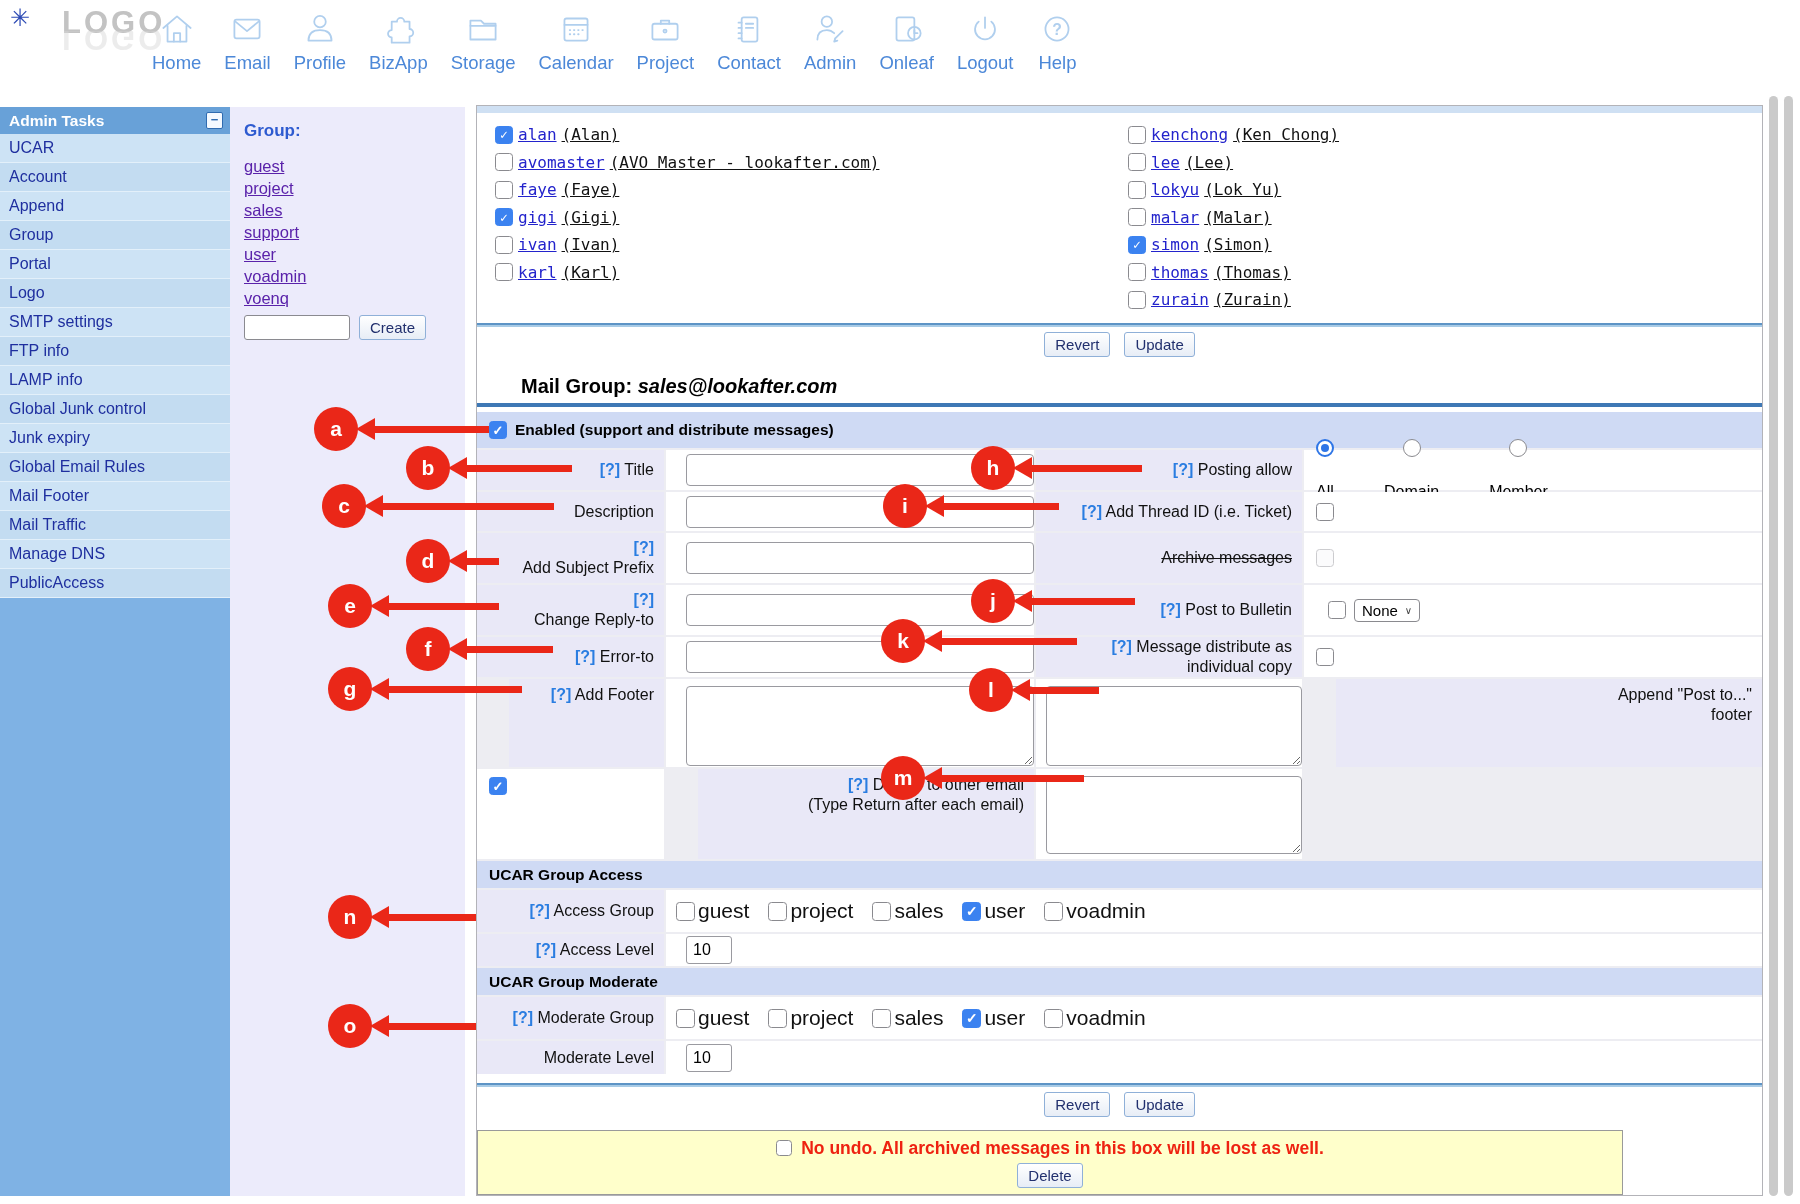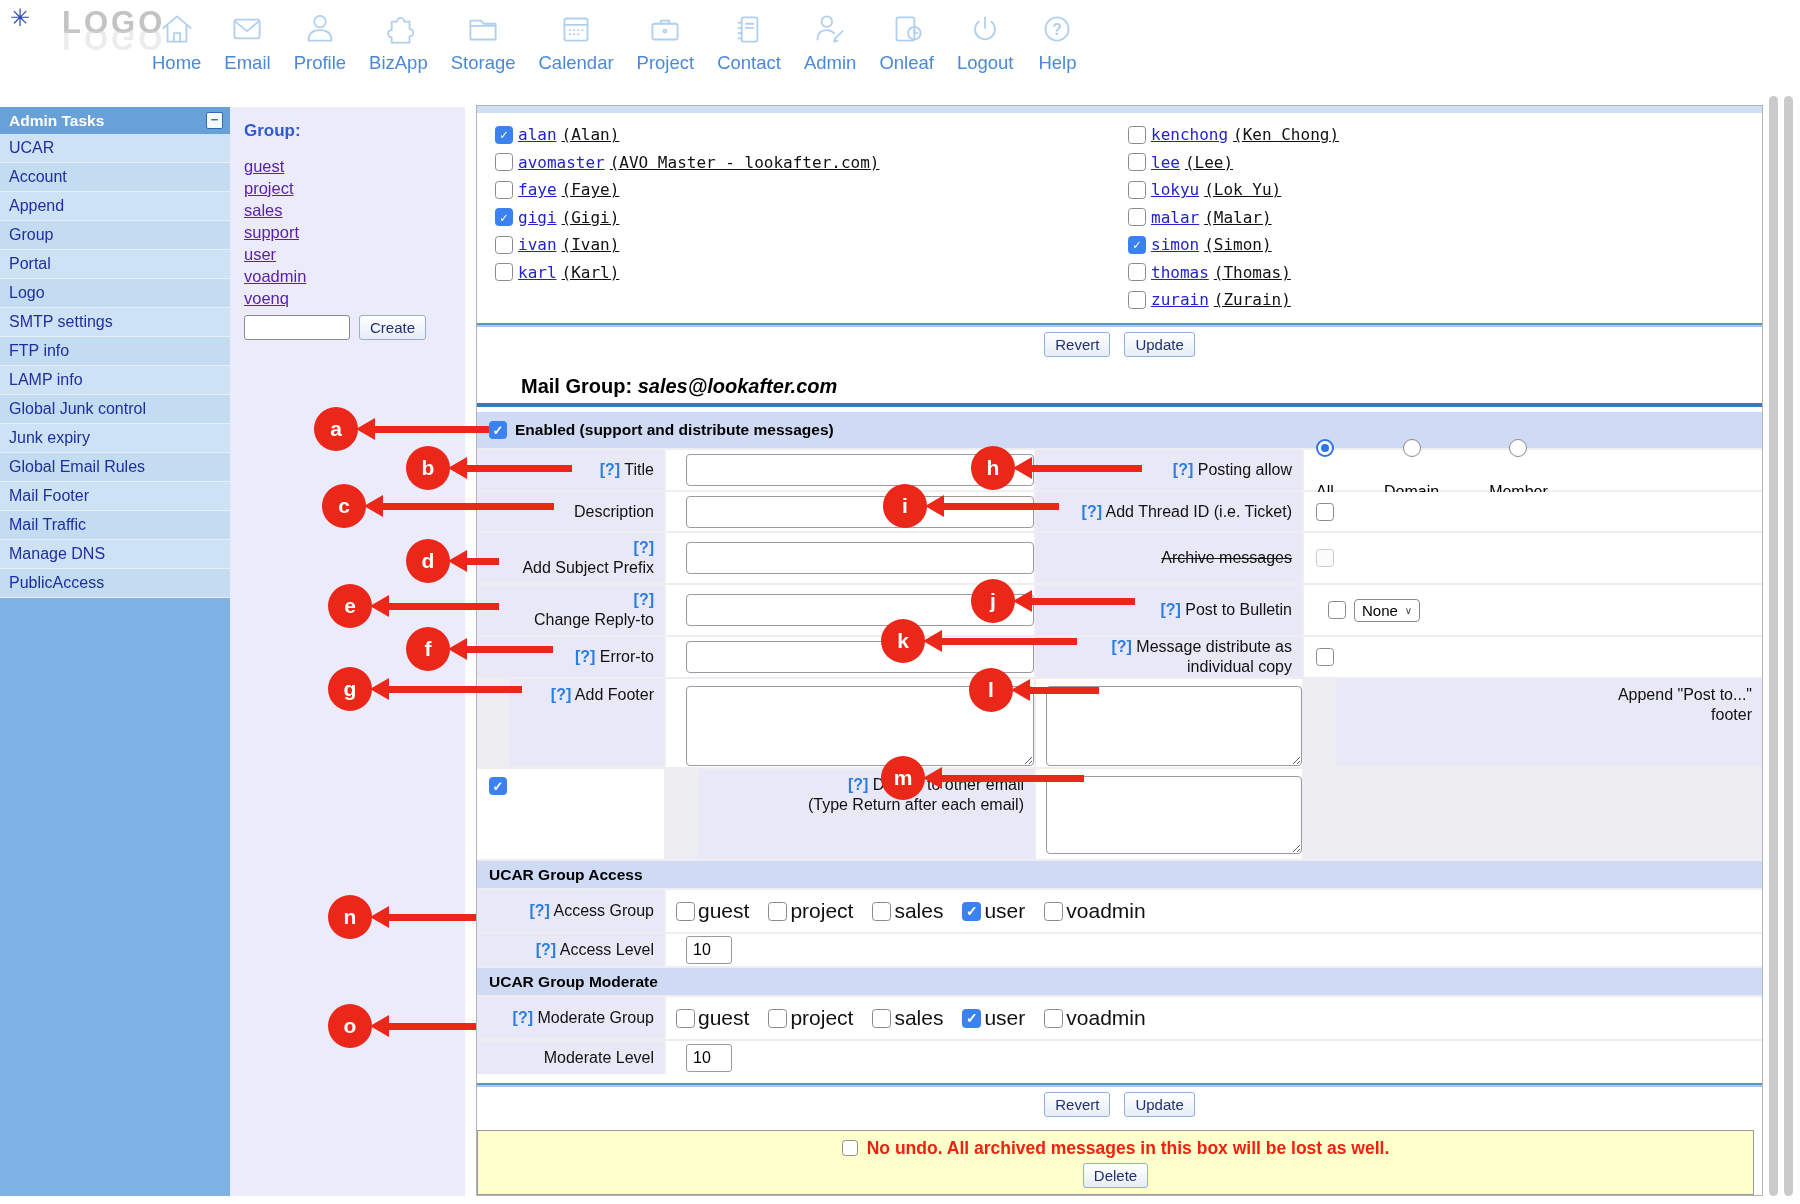--- a/index.html
+++ b/index.html
@@ -99,21 +99,21 @@
          display:inline-flex; align-items:center; justify-content:center; flex:none; }
   .bcb.checked { background:#3b82f0; border-color:#3b82f0; }
   .bcb.checked::after { content:"✓"; color:#fff; font-size:14px; font-weight:bold; }
   .blab { font-size:21px; color:#111; }
 
   .botdivider { position:absolute; left:0; top:977px; width:100%; height:4px;
                 border-top:2px solid #5d94c6; background:#a8cbe6; }
   .botbtns { position:absolute; left:0; top:986px; width:100%; display:flex; justify-content:center; gap:14px; }
 
   
-  .danger { position:absolute; left:0; top:1024px; width:1277px; height:65px; background:#ffffcb;
+  .danger { position:absolute; left:0; top:1024px; width:1146px; height:65px; background:#ffffcb;
             border:1px solid #9a9a9a; display:flex; flex-direction:column; align-items:center;
             justify-content:center; gap:4px; }
   .dg-line { display:flex; align-items:center; gap:9px; }
   .dg-text { color:#ee2211; font-weight:bold; font-size:17.5px; }
 
   
   .acir { position:absolute; width:44px; height:44px; border-radius:50%; background:#ea2718;
           color:#fff; font-weight:bold; font-size:21px; display:flex; align-items:center;
           justify-content:center; z-index:30; }
   .aarr { position:absolute; height:22px; z-index:29; }

